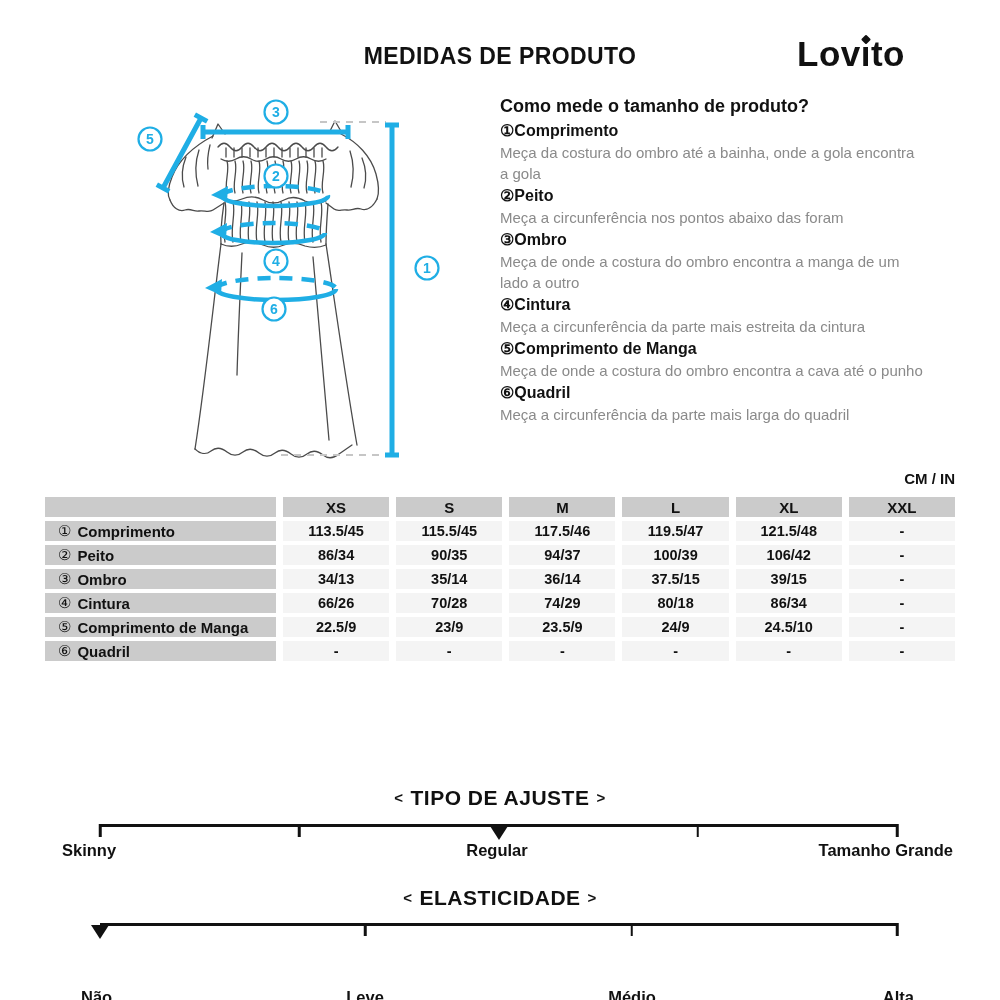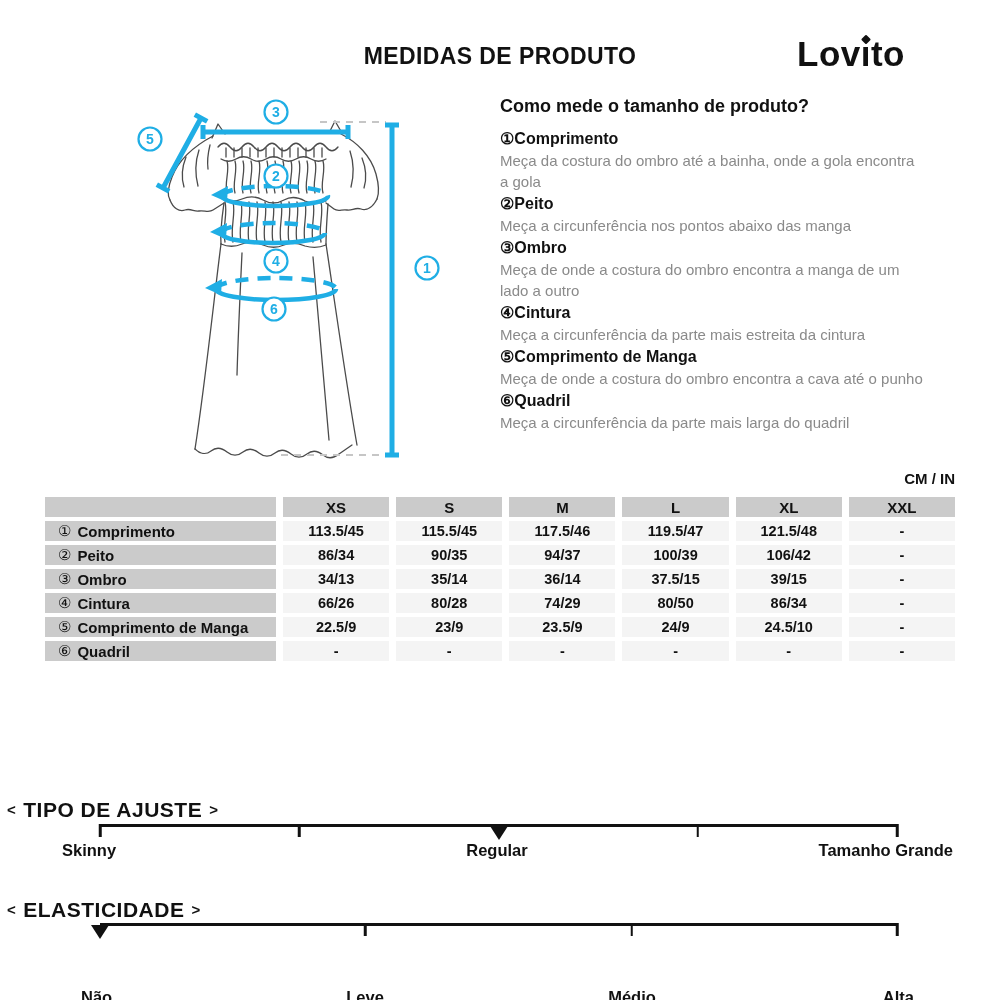--- a/index.html
+++ b/index.html
@@ -9,37 +9,37 @@
 
   
   .title{left:0;right:0;top:43px;text-align:center;font-size:23px;font-weight:800;letter-spacing:.4px;}
   .brand{left:797px;top:34px;font-size:35px;font-weight:800;letter-spacing:.5px;white-space:nowrap;}
   .brand .iwrap{position:relative;display:inline-block;}
   .brand .idiamond{position:absolute;left:50%;top:2px;width:7px;height:7px;background:#111;
                    transform:translateX(-50%) rotate(45deg);border-radius:1px;}
 
   
   .instructions{left:500px;top:96px;width:424px;}
-  .ins-h{font-size:18px;font-weight:800;margin-bottom:11px;}
+  .ins-h{font-size:18px;font-weight:800;margin-bottom:3px;}
   .ins-name{font-size:16px;font-weight:700;line-height:22px;}
   .ins-desc{font-size:15px;color:#8a8a8a;line-height:21px;margin-bottom:1px;}
 
   
   .unit{right:45px;top:470px;font-size:15px;font-weight:700;}
   .tbl{left:45px;top:497px;width:910px;display:grid;grid-template-columns:231px repeat(6,1fr);gap:4px 7px;}
   .tbl .c{height:20px;display:flex;align-items:center;justify-content:center;
           font-size:15px;font-weight:700;}
   .tbl .hd{background:#cbcbcb;}
   .tbl .lc{background:#cbcbcb;justify-content:flex-start;padding-left:13px;box-sizing:border-box;}
   .tbl .lc .cnum{margin-right:6px;font-weight:400;}
   .tbl .dc{background:#f4f4f4;font-size:14.5px;}
   .footnote{left:0;right:0;top:724px;text-align:center;font-size:15.5px;font-weight:700;}
 
   
-  .scale-title{left:0;right:0;text-align:left;font-size:21px;font-weight:800;letter-spacing:.5px;margin-top:12px;}
+  .scale-title{left:0;right:0;text-align:center;font-size:21px;font-weight:800;letter-spacing:.5px;}
   .scale-title .bk{font-size:15px;position:relative;top:-2px;padding:0 7px;}
   .track{left:100px;width:797px;height:3px;background:#111;}
   .tick{position:absolute;top:0;width:2.5px;height:13px;background:#111;transform:translateX(-50%);}
   .marker{position:absolute;top:2px;width:0;height:0;transform:translateX(-50%);
           border-left:9px solid transparent;border-right:9px solid transparent;border-top:14px solid #111;}
   .slabels{left:45px;width:910px;height:20px;}
   .slabels span{position:absolute;font-size:16.5px;font-weight:700;white-space:nowrap;top:0;}
   .lbl-center{transform:translateX(-50%);}
 </style>
 </head>
@@ -114,21 +114,21 @@
     </g>
   </svg>
 
   <div class="abs instructions">
     <div class="ins-h">Como mede o tamanho de produto?</div>
 
     <div class="ins-name"><span>①</span><span>Comprimento</span></div>
     <div class="ins-desc">Meça da costura do ombro até a bainha, onde a gola encontra a gola</div>
 
     <div class="ins-name"><span>②</span><span>Peito</span></div>
-    <div class="ins-desc">Meça a circunferência nos pontos abaixo das manga</div>
+    <div class="ins-desc">Meça a circunferência nos pontos abaixo das foram</div>
 
     <div class="ins-name"><span>③</span><span>Ombro</span></div>
     <div class="ins-desc">Meça de onde a costura do ombro encontra a manga de um lado a outro</div>
 
     <div class="ins-name"><span>④</span><span>Cintura</span></div>
     <div class="ins-desc">Meça a circunferência da parte mais estreita da cintura</div>
 
     <div class="ins-name"><span>⑤</span><span>Comprimento de Manga</span></div>
     <div class="ins-desc">Meça de onde a costura do ombro encontra a cava até o punho</div>
 
@@ -178,23 +178,23 @@
     <div class="c dc">36/14</div>
     <div class="c dc">37.5/15</div>
     <div class="c dc">39/15</div>
     <div class="c dc">-</div>
 
     <div class="c lc">
         <span class="cnum">④</span>
         <span>Cintura</span>
       </div>
     <div class="c dc">66/26</div>
-    <div class="c dc">80/28</div>
+    <div class="c dc">70/28</div>
     <div class="c dc">74/29</div>
-    <div class="c dc">80/50</div>
+    <div class="c dc">80/18</div>
     <div class="c dc">86/34</div>
     <div class="c dc">-</div>
 
     <div class="c lc">
         <span class="cnum">⑤</span>
         <span>Comprimento de Manga</span>
       </div>
     <div class="c dc">22.5/9</div>
     <div class="c dc">23/9</div>
     <div class="c dc">23.5/9</div>

